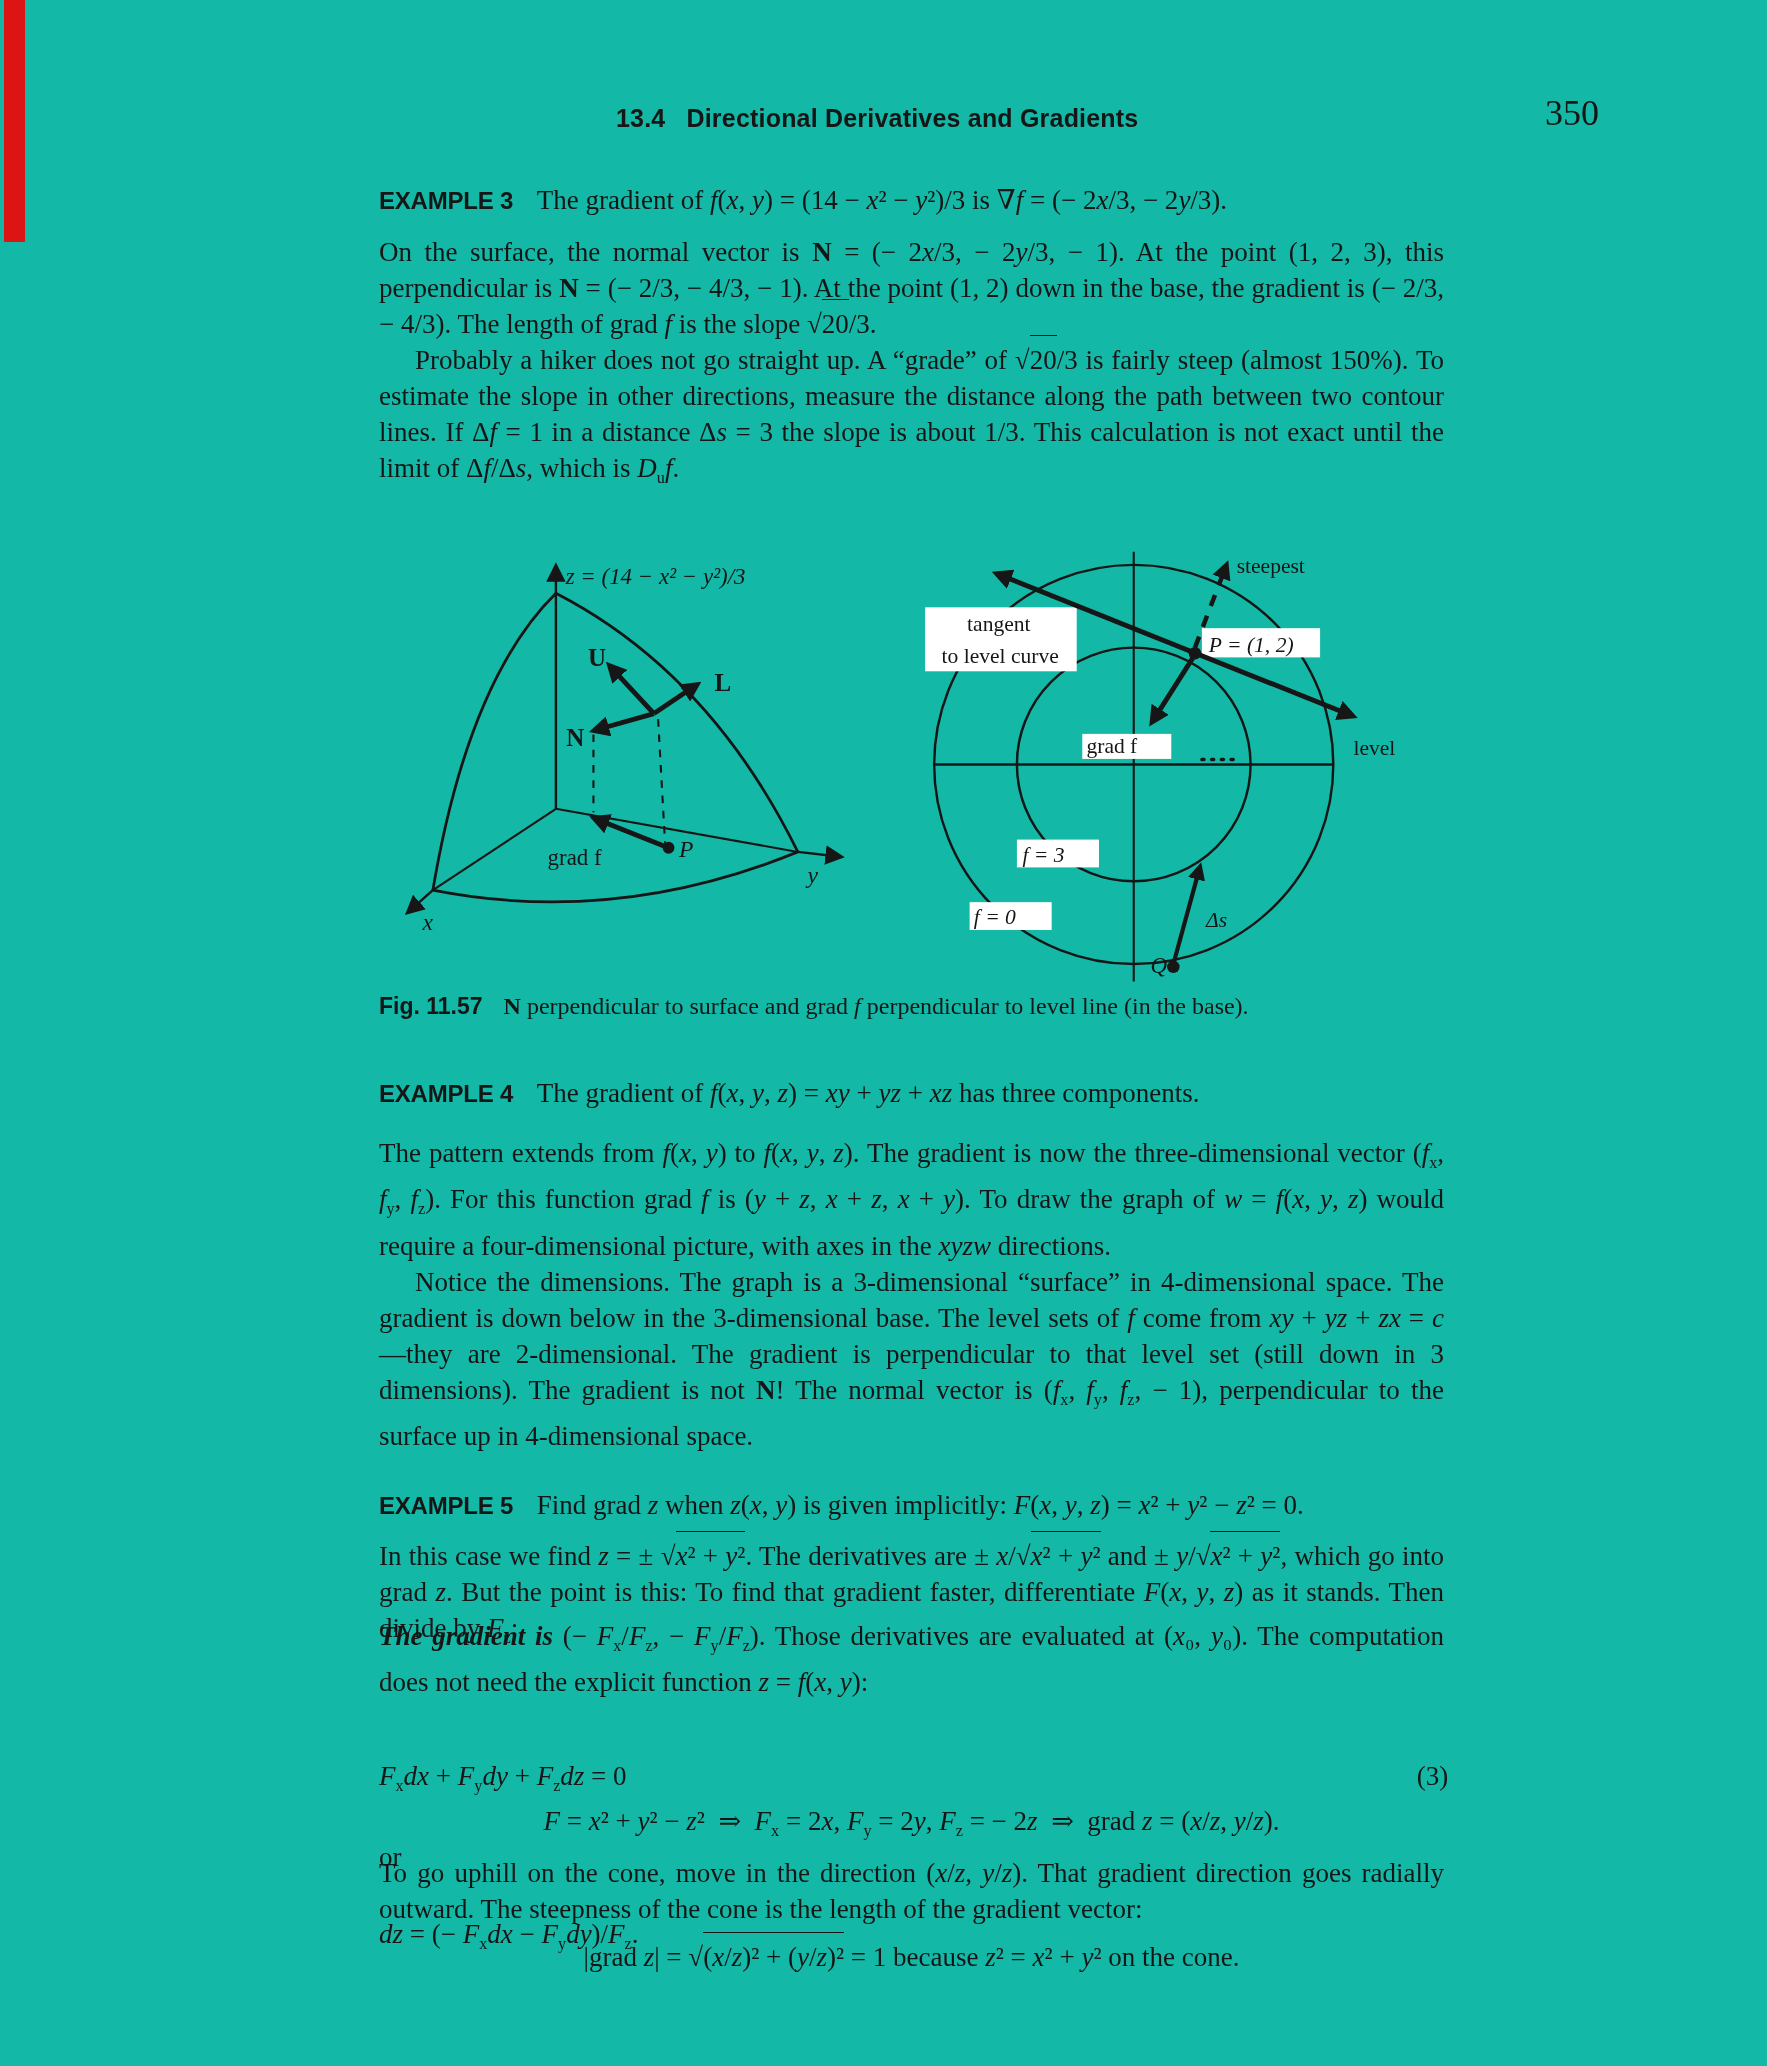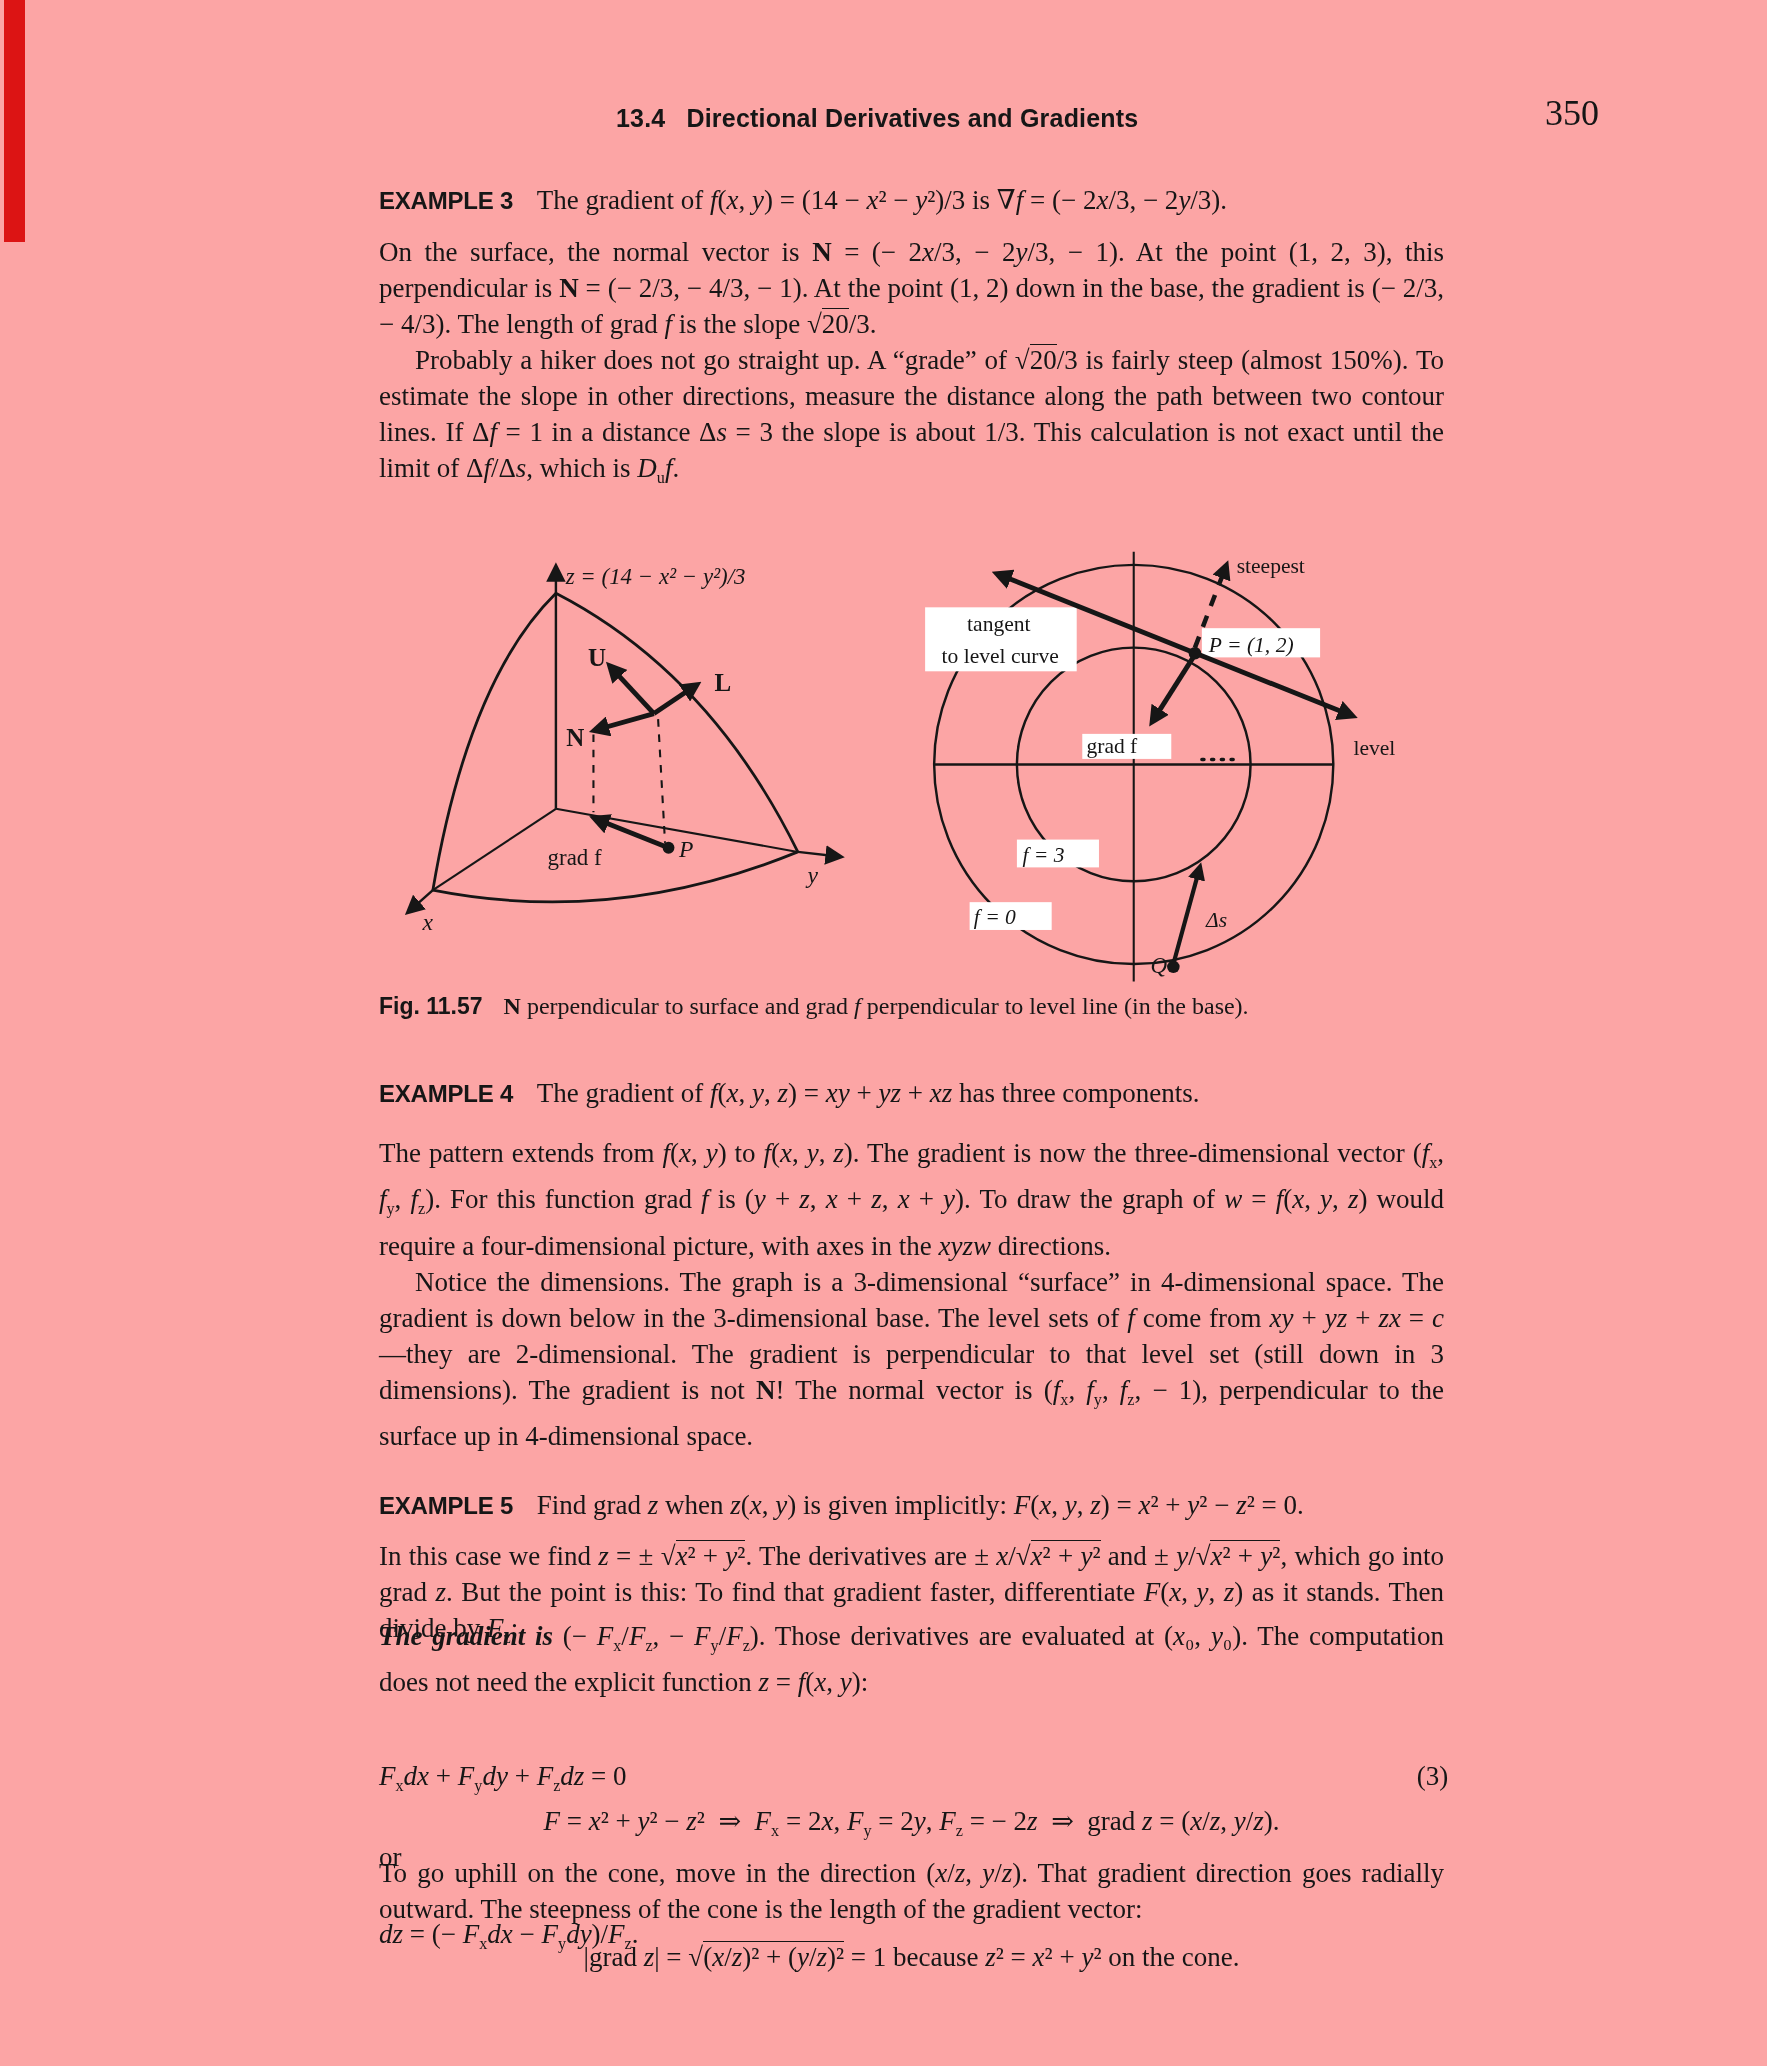--- a/index.html
+++ b/index.html
@@ -1,32 +1,32 @@
 <!DOCTYPE html>
 <html style="font-size:11px"><head>
 <meta charset="utf-8">
 <style>
   html,body{margin:0;padding:0;background:#888;}
-  .page{position:relative;width:1768px;height:2066px;background:#fca5a5;
+  .page{position:relative;width:1768px;height:2066px;background:#14b8a6;
         font-family:"Liberation Serif","DejaVu Serif",serif;color:#161616;overflow:hidden;}
   .abs{position:absolute;}
   .redbar{width:21px;height:242px;left:4.2px;top:0;}
   .header{left:616px;top:104px;font-family:"Liberation Sans","DejaVu Sans",sans-serif;
           font-weight:bold;font-size:25px;letter-spacing:0.2px;white-space:nowrap;}
   .header .sec{margin-right:21px;}
   .pagenum{left:1545px;top:92px;font-size:36px;}
   .body-col{left:379px;width:1065px;font-size:27px;line-height:36px;text-align:justify;}
   .body-col p{margin:0;}
   .indent{text-indent:36px;}
   .exrow{left:379px;width:1085px;font-size:27px;white-space:nowrap;}
   .exlabel{font-family:"Liberation Sans","DejaVu Sans",sans-serif;font-weight:bold;
            font-size:24px;letter-spacing:-0.2px;margin-right:23.6px;}
   .eq{left:379px;width:1065px;font-size:27px;display:flex;justify-content:center;gap:46px;white-space:nowrap;}
   .eqnum{position:absolute;right:-4.2px;top:0;}
-  .ol{border-top:1.8px solid #161616;padding-top:0;}
+  .ol{border-top:1.8px solid #161616;padding-top:9px;}
   sub{font-size:60%;}
   .caption{left:379px;top:993px;font-size:24px;white-space:nowrap;}
   .figlabel{font-family:"Liberation Sans","DejaVu Sans",sans-serif;font-weight:bold;
             font-size:23px;margin-right:21px;}
   svg text{font-family:"Liberation Serif","DejaVu Serif",serif;fill:#161616;}
 </style>
 </head>
 <body>
 
 <div class="page">

